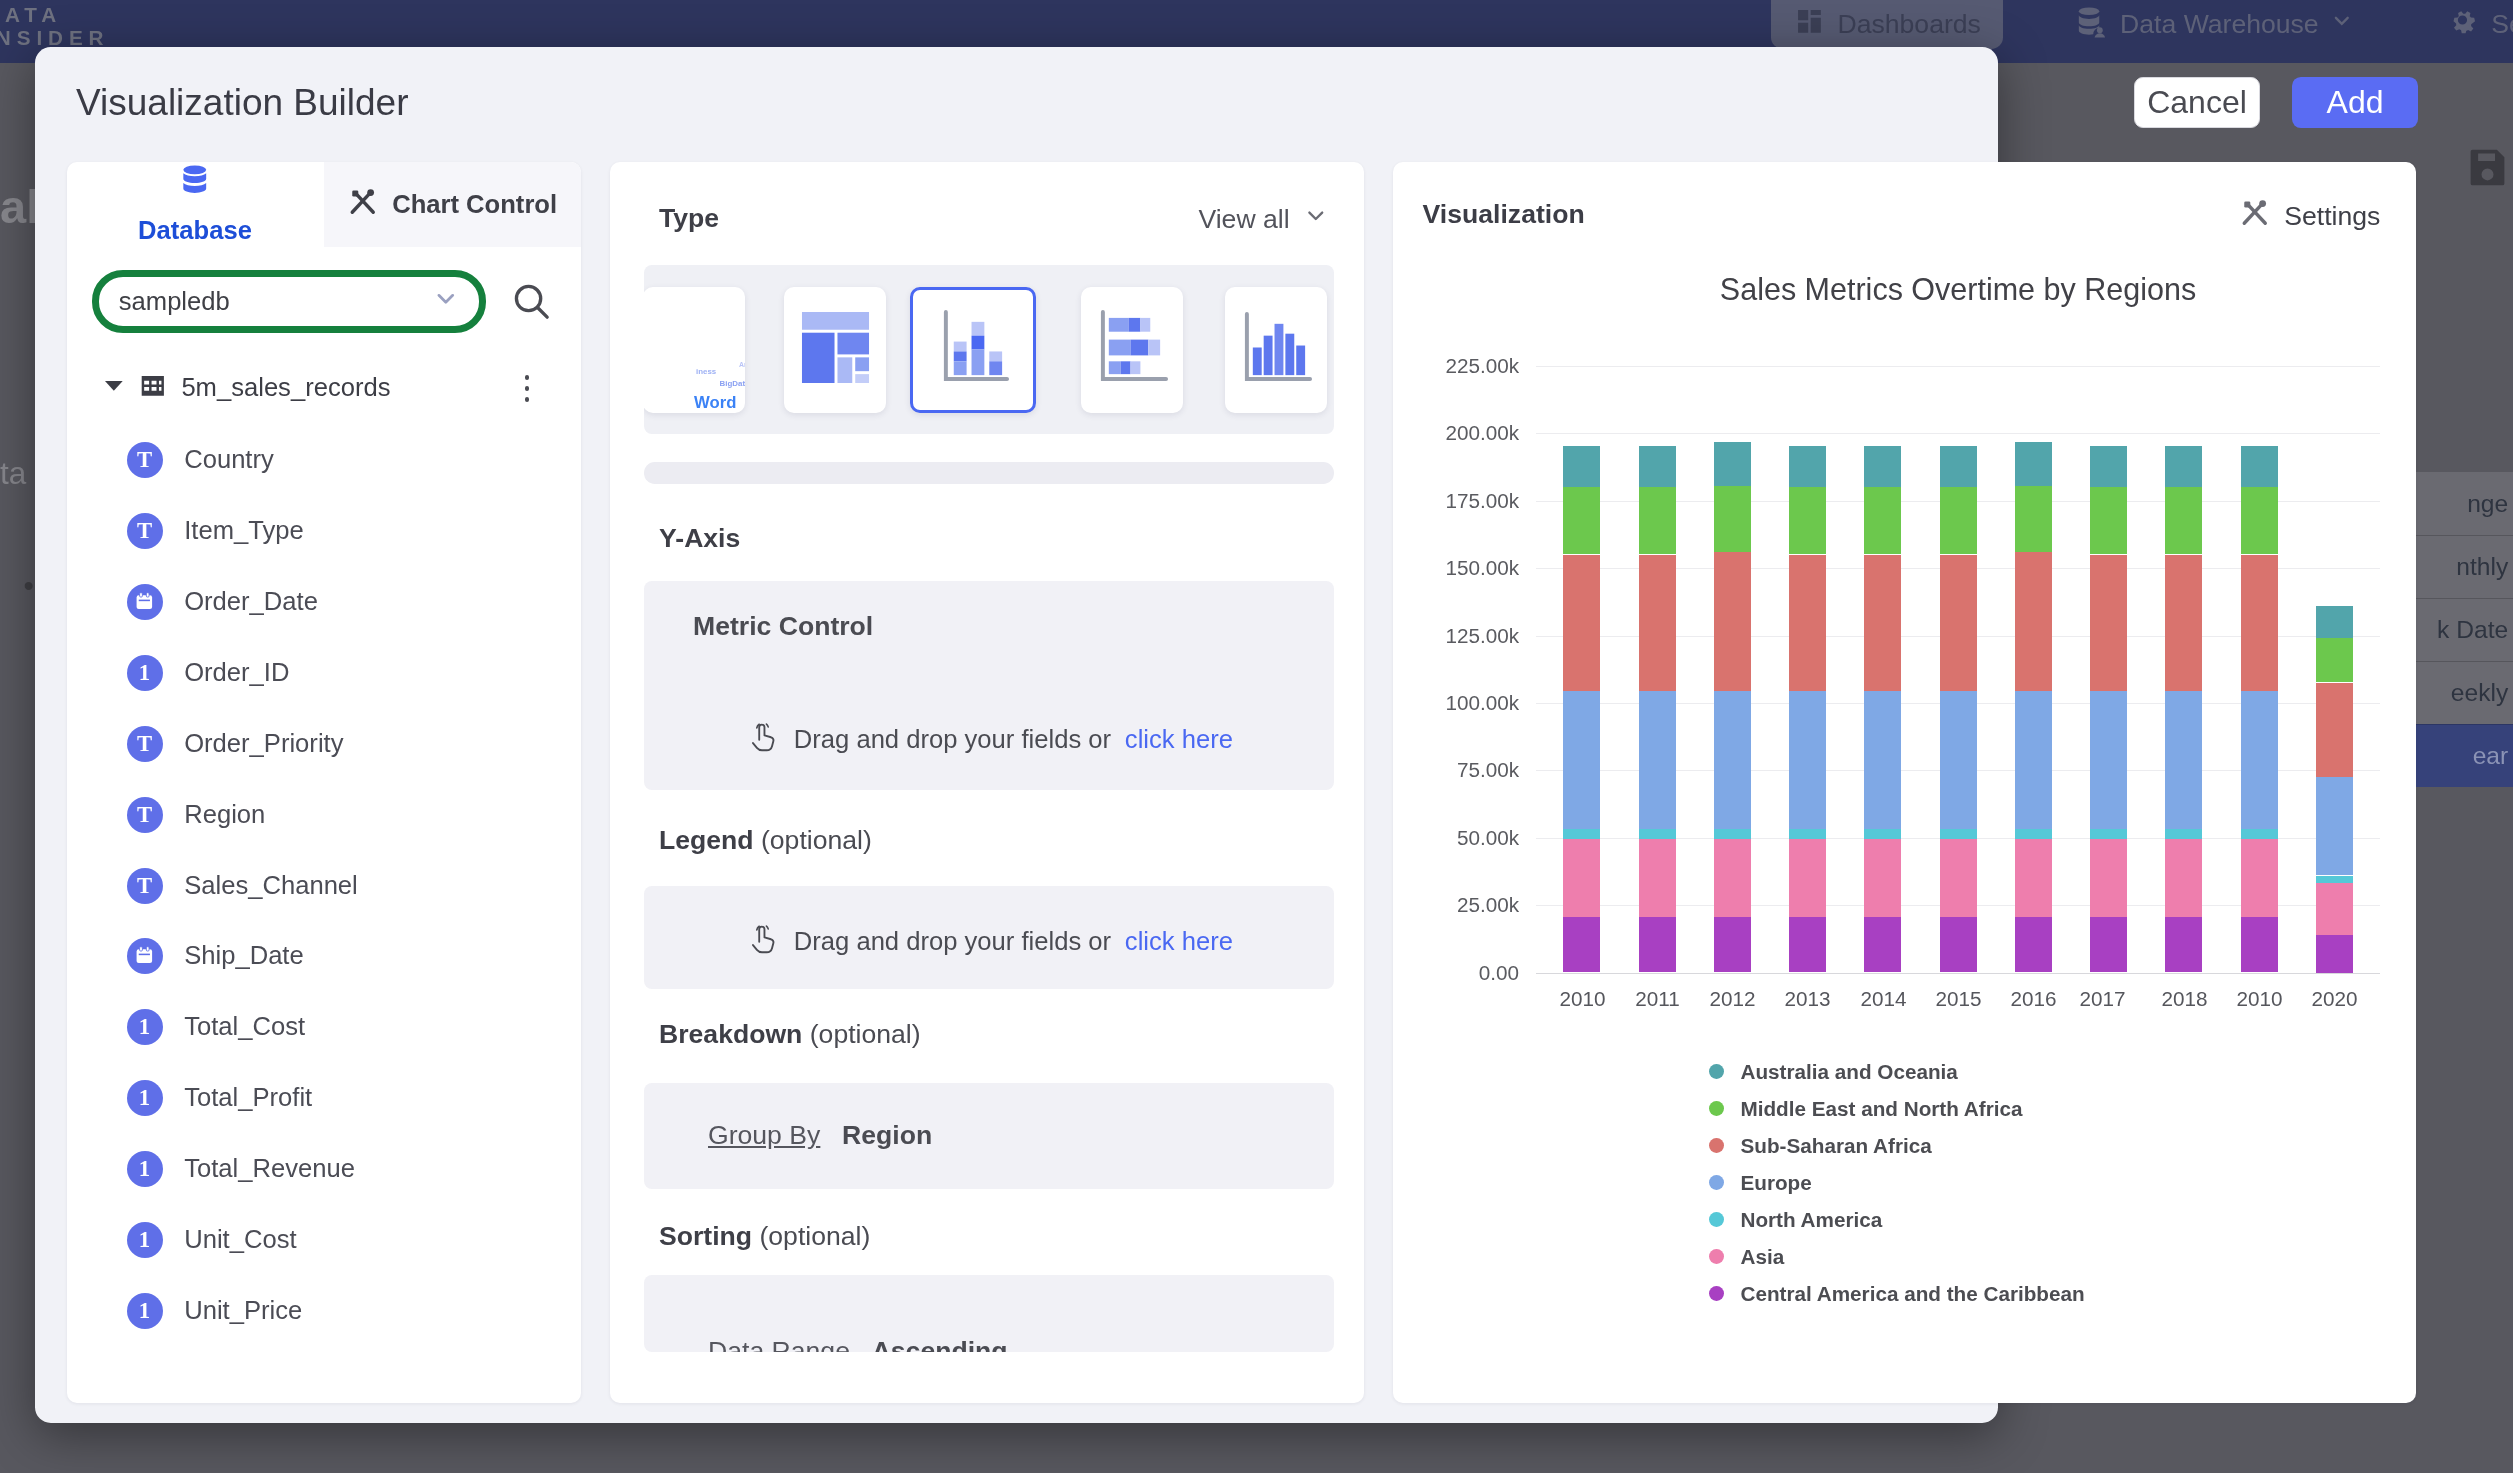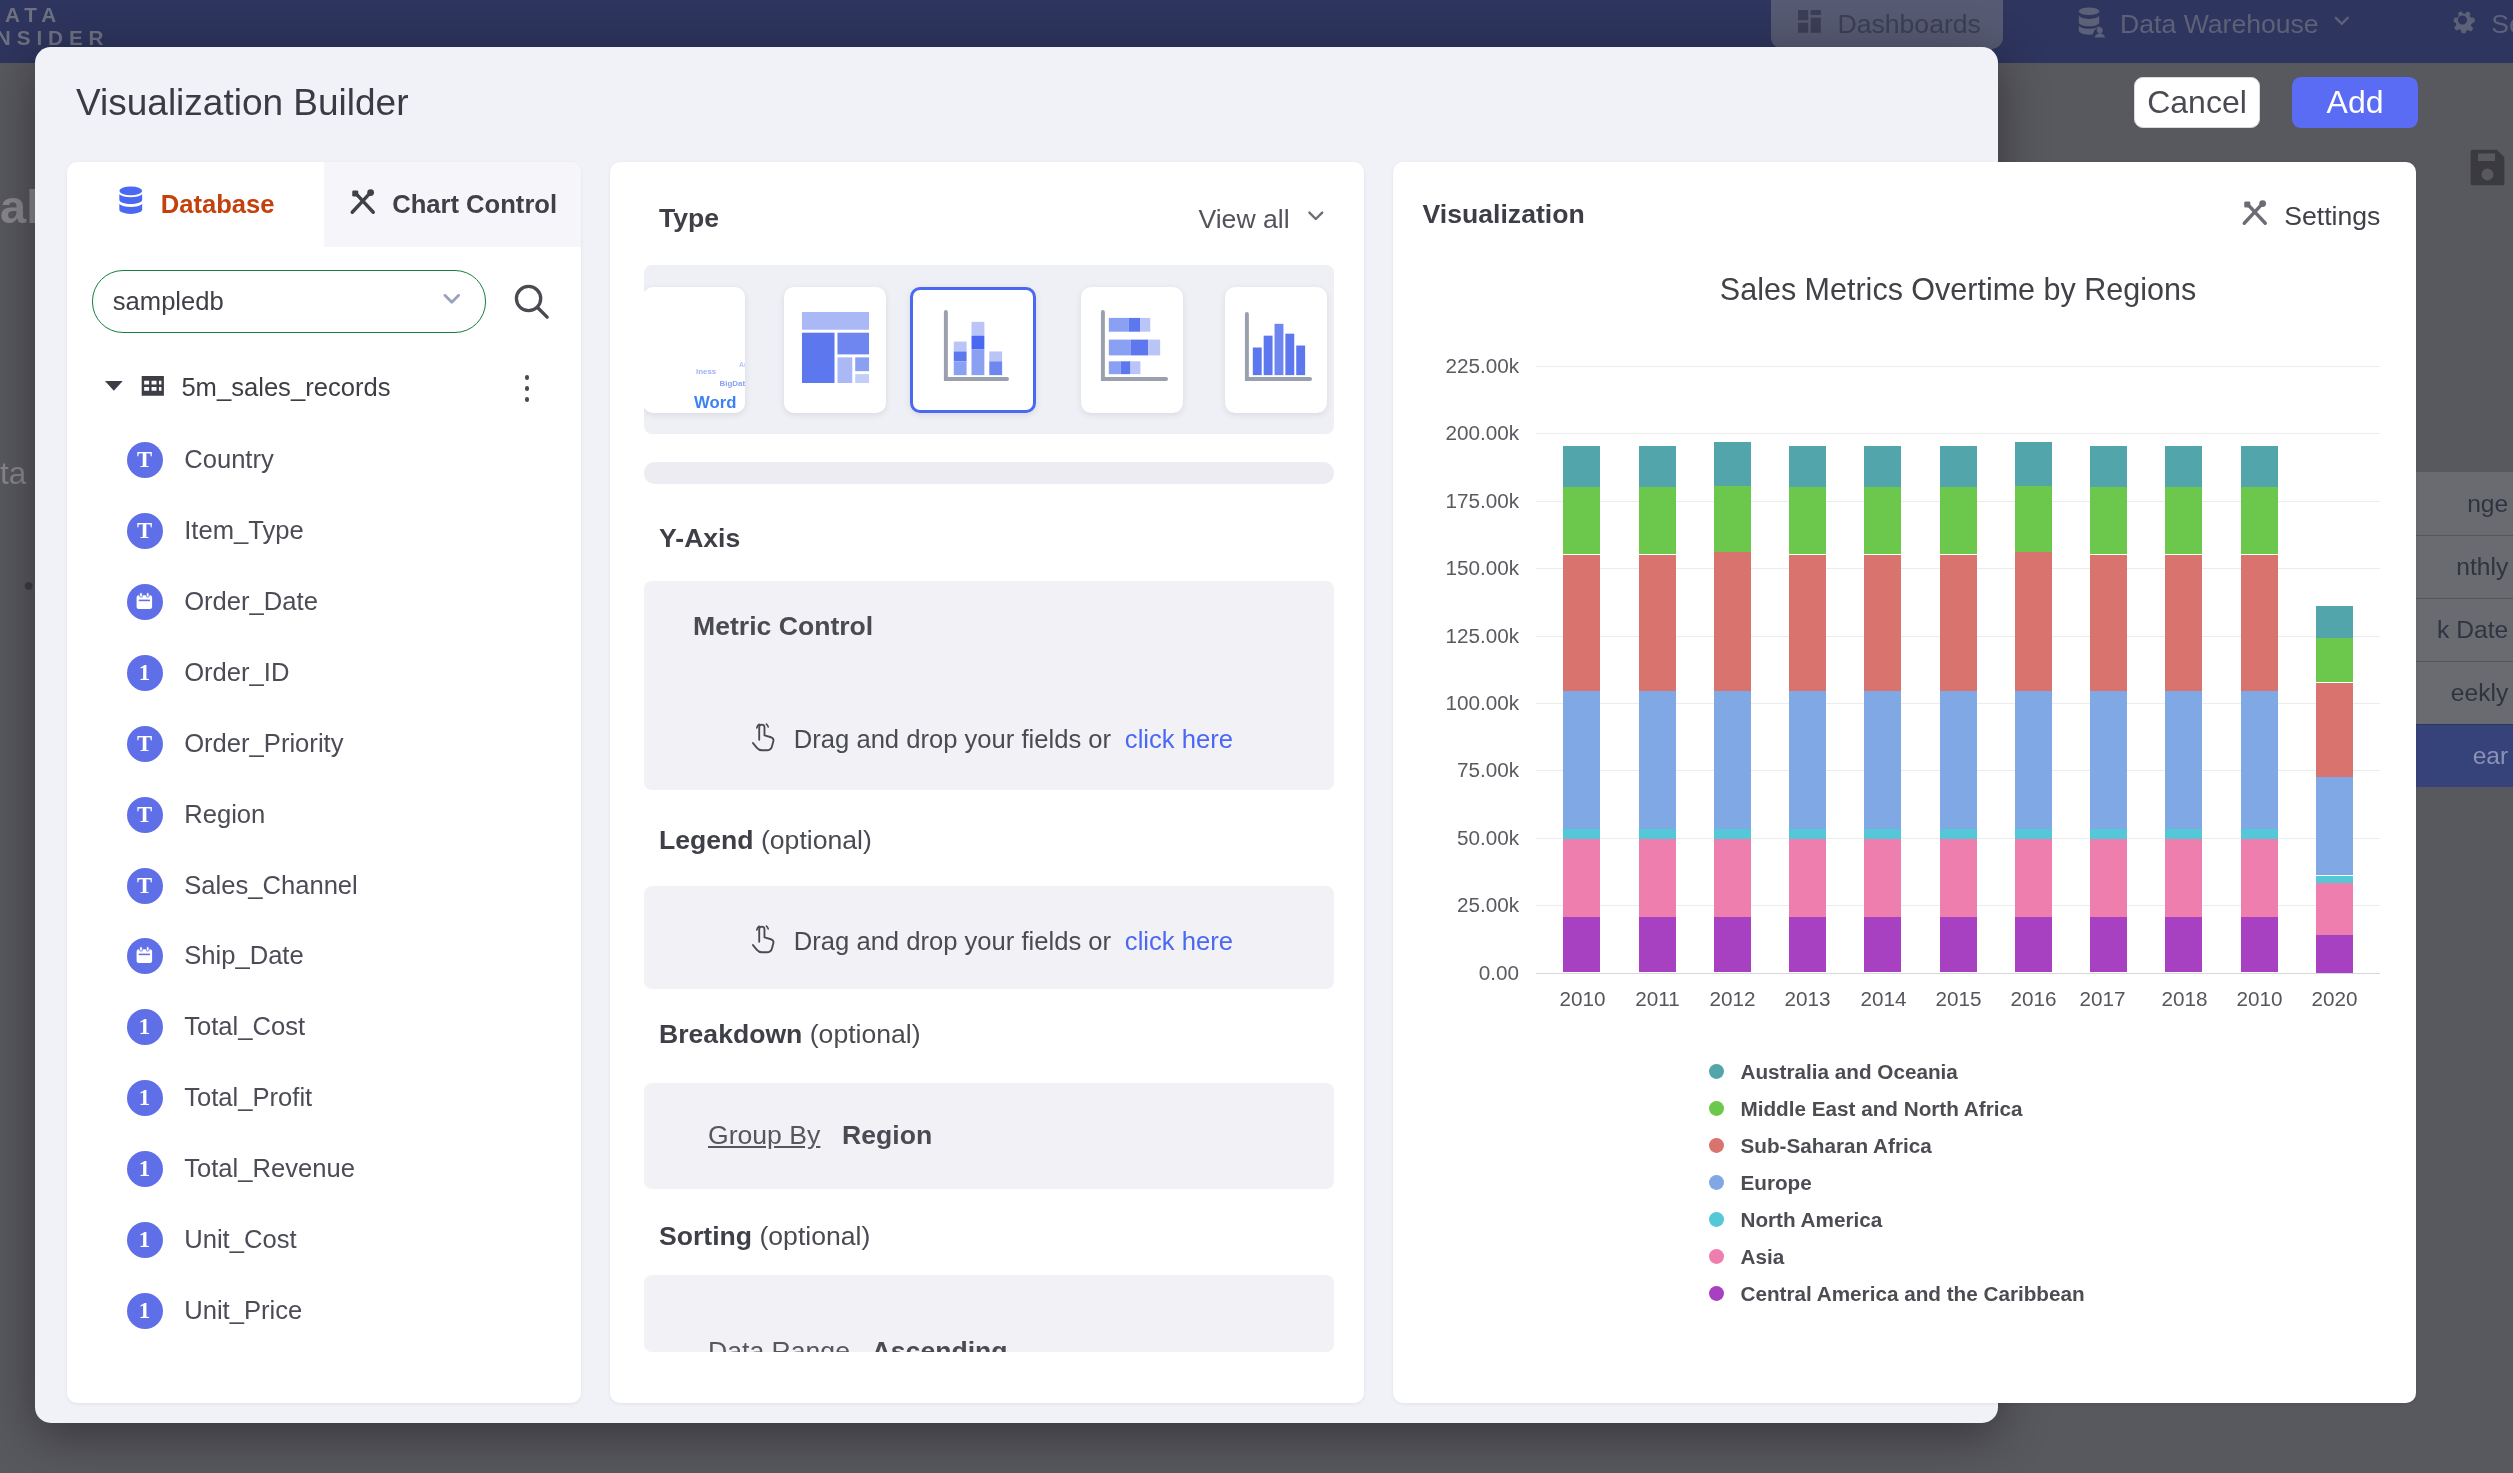--- a/index.html
+++ b/index.html
@@ -38,24 +38,24 @@
   .panel { position:absolute; top:115px; height:1241px; background:#fff; border-radius:9.9px;
            box-shadow:0 1px 3.9px rgba(30,30,60,.07); overflow:hidden; }
   .panel-left { left:31.5px; width:514px; }
   .panel-mid { left:575px; width:754px; }
   .panel-viz { left:1358px; width:1023px; }
 
   
   .tabs { position:absolute; left:0; top:0; width:514px; height:85px; display:flex; }
   .tab { flex:1; display:flex; align-items:center; justify-content:center; gap:13.8px;
          font-size:25.6px; font-weight:bold; color:#3f4048; cursor:pointer; }
-  .tab.active { color:#c2410c; }
+  .tab.active { color:#1d4ed8;flex-direction:column; }
   .tab.inactive { background:#f6f6fa; border-radius:0 9.9px 0 0; }
   .db-select { position:absolute; left:25.6px; top:108px; width:394px; height:63px;
-               border:1px solid #15803d; border-radius:31px; background:#fff;
+               border:7px solid #15803d; border-radius:31px; background:#fff;
                display:flex; align-items:center; padding:0 19.7px; font-size:25.6px; color:#3f4046; }
   .db-select .chev { margin-left:auto; }
   .search-btn { position:absolute; left:441px; top:116px; width:47px; height:47px; cursor:pointer; }
   .tree-header { position:absolute; left:0; top:201px; width:514px; height:49px; display:flex; align-items:center; }
   .tree-caret { margin-left:36px; }
   .tree-table-icon { margin-left:13.8px; }
   .tree-label { margin-left:13.8px; font-size:25.6px; font-weight:500; color:#3c3d45; }
   .kebab { position:absolute; left:441px; top:3.9px; width:39px; height:43px; display:flex;
            flex-direction:column; align-items:center; justify-content:center; gap:5.9px; cursor:pointer; }
   .kebab i { width:4.9px; height:4.9px; border-radius:50%; background:#4a4b52; }

